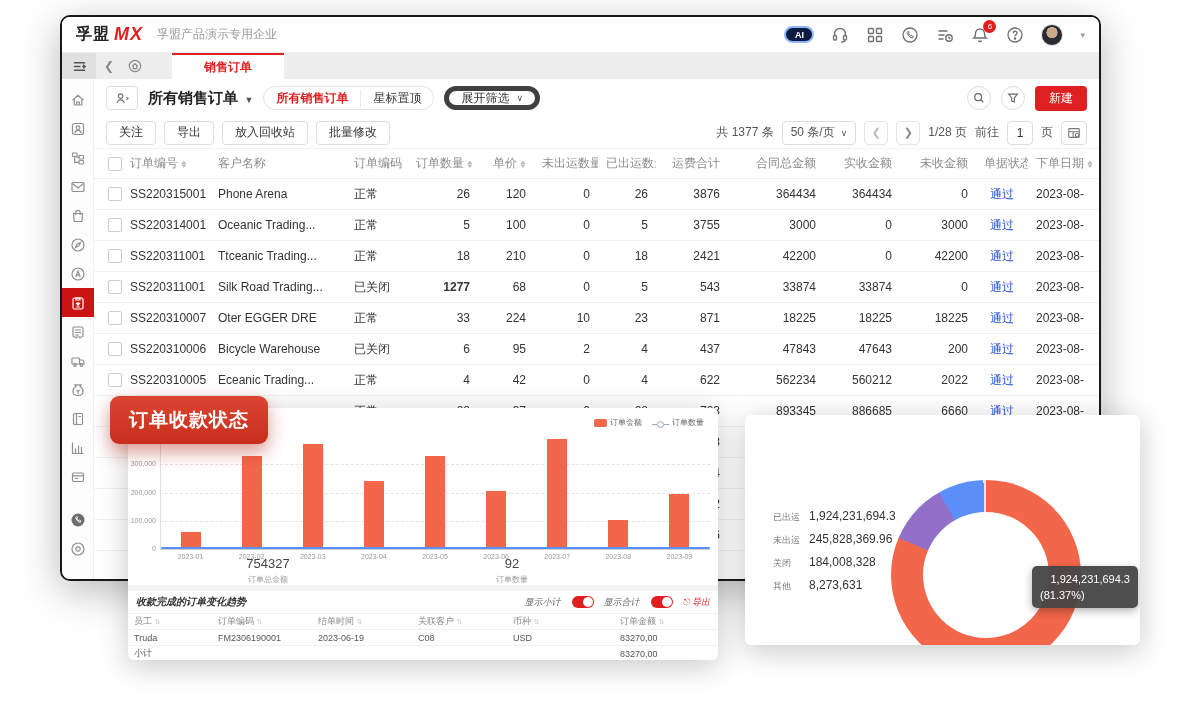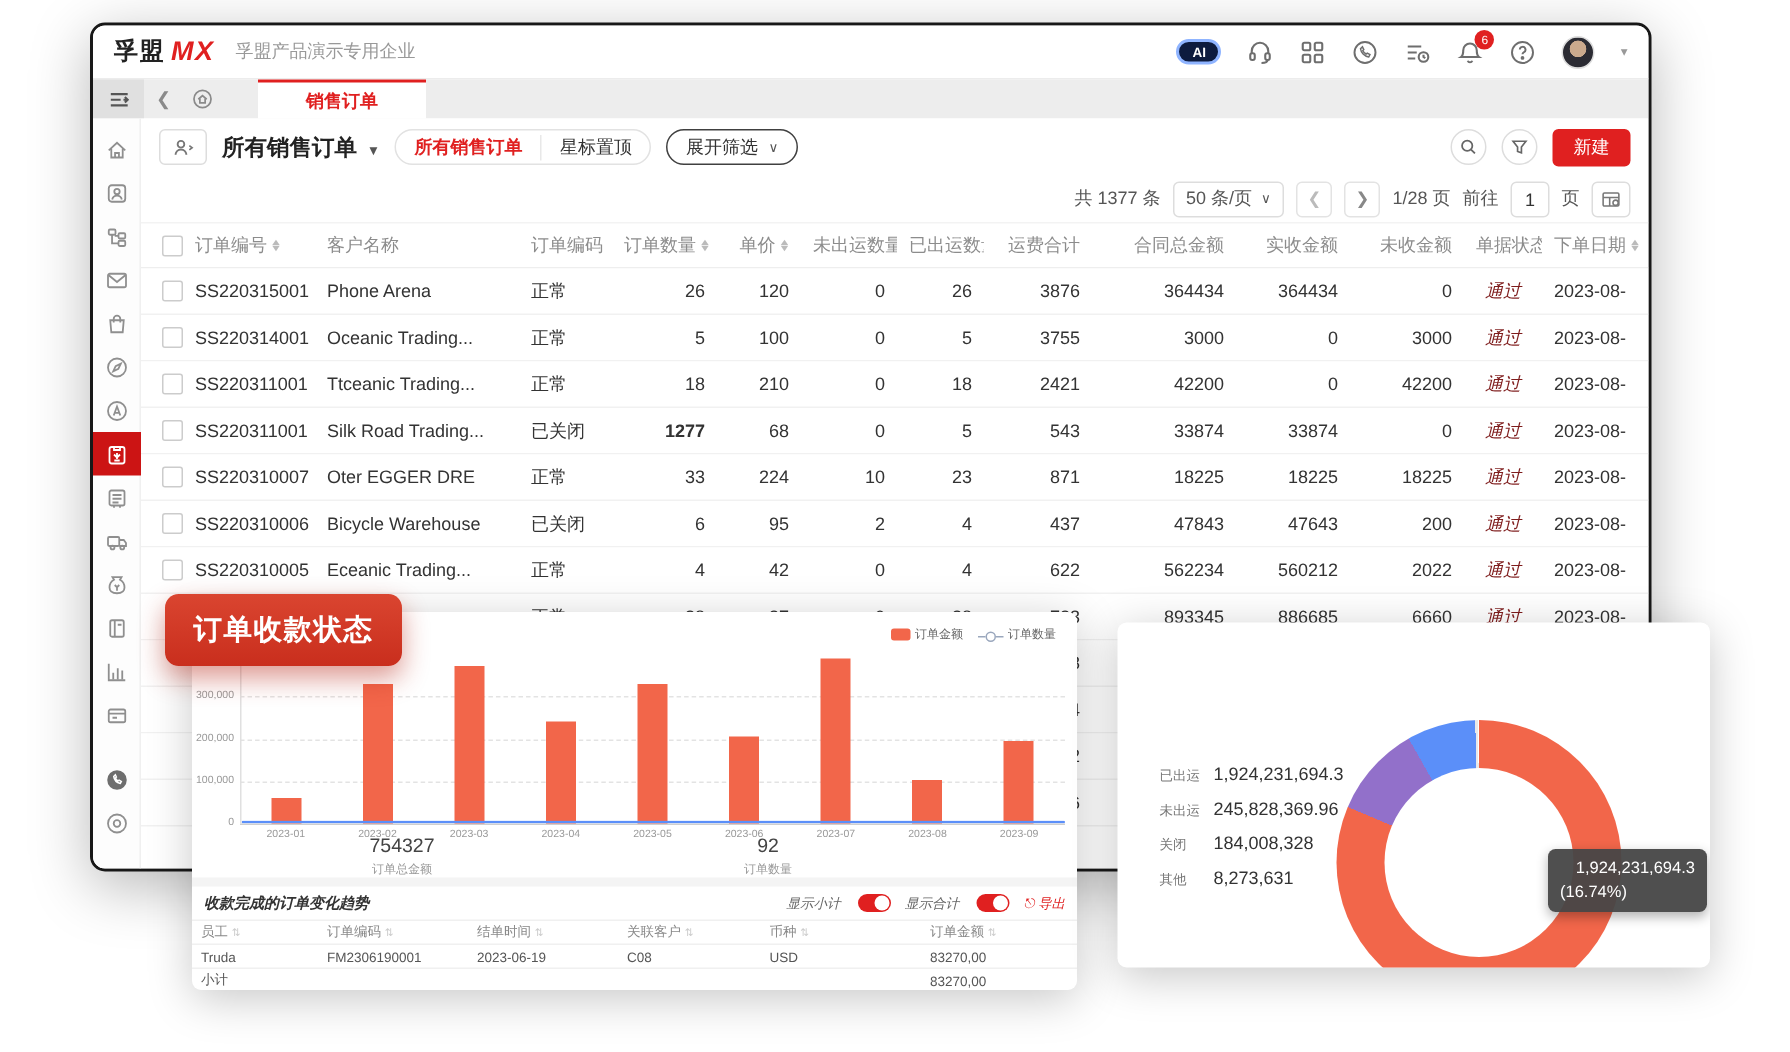--- a/index.html
+++ b/index.html
@@ -36,21 +36,21 @@
   .content { position:absolute; left:32px; top:62px; right:0; bottom:0; background:#fff; overflow:hidden; }
 
   .filterbar { position:absolute; left:0; top:0; right:0; height:38px; display:flex; align-items:center; padding:0 12px; gap:10px; }
   .sq-btn { width:32px; height:24px; border:1px solid #ddd; border-radius:4px; display:flex; align-items:center; justify-content:center; color:#777; font-size:11px; cursor:pointer; background:#fff; }
   .view-title { font-size:15px; font-weight:bold; color:#222; }
   .caret { font-size:9px; color:#555; margin-left:2px; }
   .seg-pill { display:flex; border:1px solid #e2e2e2; border-radius:14px; overflow:hidden; height:24px; align-items:center; }
   .seg { padding:0 12px; font-size:12px; color:#333; cursor:pointer; }
   .seg.on { color:#e02020; font-weight:bold; }
   .seg + .seg { border-left:1px solid #e8e8e8; }
-  .pill { border:1px solid #404040; border-radius:14px; height:24px; display:flex; align-items:center; padding:0 12px; font-size:12px; color:#333; gap:5px; cursor:pointer; }
+  .pill { border:5px solid #404040; border-radius:14px; height:24px; display:flex; align-items:center; padding:0 12px; font-size:12px; color:#333; gap:5px; cursor:pointer; }
   .fb-right { margin-left:auto; display:flex; align-items:center; gap:10px; }
   .circ-btn { width:24px; height:24px; border:1px solid #ddd; border-radius:50%; display:flex; align-items:center; justify-content:center; color:#666; cursor:pointer; background:#fff; }
   .circ-btn svg { width:12px; height:12px; }
   .new-btn { background:#e02020; color:#fff; font-size:12px; border:none; border-radius:4px; height:25px; padding:0 14px; cursor:pointer; }
 
   .actionbar { position:absolute; left:0; top:38px; right:0; height:32px; display:flex; align-items:center; padding:0 12px; gap:8px; border-bottom:1px solid #f3f3f3; }
   .act-btn { border:1px solid #ddd; background:#fff; border-radius:4px; height:24px; padding:0 12px; font-size:12px; color:#333; cursor:pointer; }
   .ab-right { margin-left:auto; display:flex; align-items:center; gap:8px; font-size:12px; color:#555; }
   .psize { border:1px solid #ddd; border-radius:4px; height:24px; display:flex; align-items:center; padding:0 8px; gap:4px; cursor:pointer; }
   .pg-btn { width:24px; height:24px; border:1px solid #e3e3e3; border-radius:4px; display:flex; align-items:center; justify-content:center; color:#bbb; font-size:11px; cursor:pointer; background:#fff; }
@@ -61,21 +61,21 @@
   
   .tbl { position:absolute; left:0; top:70px; right:0; bottom:0; overflow:hidden; }
   .thead, .trow { display:flex; align-items:center; width:1130px; }
   .thead { height:30px; color:#8c8c8c; font-size:12px; border-bottom:1px solid #eee; }
   .trow { height:31px; font-size:12px; color:#333; border-bottom:1px solid #f1f1f1; cursor:pointer; background:#fff; }
   .c { padding:0 8px; overflow:hidden; white-space:nowrap; flex:0 0 auto; }
   .r { text-align:right; }  .ctr { text-align:center; }
   .cbx { width:14px; height:14px; border:1px solid #ccc; border-radius:2px; margin-left:14px; background:#fff; cursor:pointer; }
   .sort { display:inline-flex; flex-direction:column; margin-left:3px; vertical-align:middle; line-height:4px; }
   .sort i { font-style:normal; font-size:6px; color:#bbb; transform:scaleX(1.4); }
-  .link { color:#7f1d1d; cursor:pointer;font-style:italic; }
+  .link { color:#1d4ed8; cursor:pointer; }
 
   
   .red-label { position:absolute; left:110px; top:396px; z-index:60; background:linear-gradient(#da4530,#c92e1d); color:#fff;
                font-size:19px; font-weight:bold; padding:11px 19px; border-radius:9px; box-shadow:0 8px 18px rgba(180,30,15,.45); letter-spacing:1px; }
 
   
   .panel { position:absolute; background:#fff; border-radius:6px; box-shadow:0 6px 30px rgba(0,0,0,.22); z-index:30; }
   .panel-chart { left:128px; top:408px; width:590px; height:252px; overflow:hidden; }
   .chart-area { position:absolute; left:0; top:0; width:590px; height:177px; }
   .legend { position:absolute; right:14px; top:9px; display:flex; align-items:center; gap:10px; font-size:8px; color:#666; }
@@ -317,20 +317,26 @@
         <span class="circ-btn">
             <svg viewBox="0 0 14 14" fill="none" stroke="currentColor" stroke-width="1.3">
               <path d="M2 2.5h10L8.5 7v4.5l-3-1V7z"></path>
             </svg>
           </span>
         <button class="new-btn">新建</button>
       </span>
     </div>
 
     <div class="actionbar">
+      <span id="actBtns" style="display:flex;gap:8px;">
+          <button class="act-btn">关注</button>
+          <button class="act-btn">导出</button>
+          <button class="act-btn">放入回收站</button>
+          <button class="act-btn">批量修改</button>
+        </span>
       <span class="ab-right">
         <span>共 1377 条</span>
         <span class="psize">
           <span>50 条/页</span>
           <span class="caret">∨</span>
         </span>
         <span class="pg-btn">❮</span>
         <span class="pg-btn en">❯</span>
         <span>1/28 页</span>
         <span>前往</span>
@@ -679,15 +685,15 @@
       </div>
       <div class="dleg-row">
         <span class="lb">其他</span>
         <span class="vl">8,273,631</span>
       </div>
     </div>
   <div class="donut" id="donut" style="background: conic-gradient(rgb(242, 102, 74) 0deg, rgb(242, 102, 74) 292.932deg, rgb(146, 112, 202) 292.932deg, rgb(146, 112, 202) 330.408deg, rgb(91, 143, 249) 330.408deg, rgb(91, 143, 249) 358.452deg, rgb(232, 232, 232) 358.452deg, rgb(232, 232, 232) 359.712deg, rgb(255, 255, 255) 359.712deg, rgb(255, 255, 255) 360deg);"></div>
   <div class="donut-hole"></div>
   <div class="dtooltip">
     <div id="dtt1" style="text-align:right;">1,924,231,694.3</div>
-    <div id="dtt2">(16.74%)</div>
+    <div id="dtt2">(81.37%)</div>
   </div>
 </div>
 
 </body></html>

